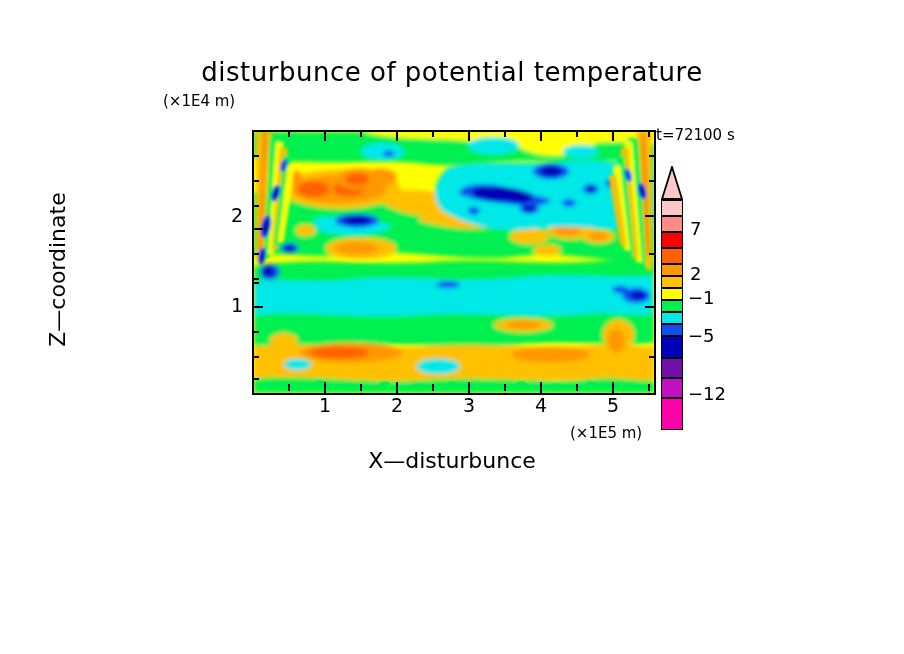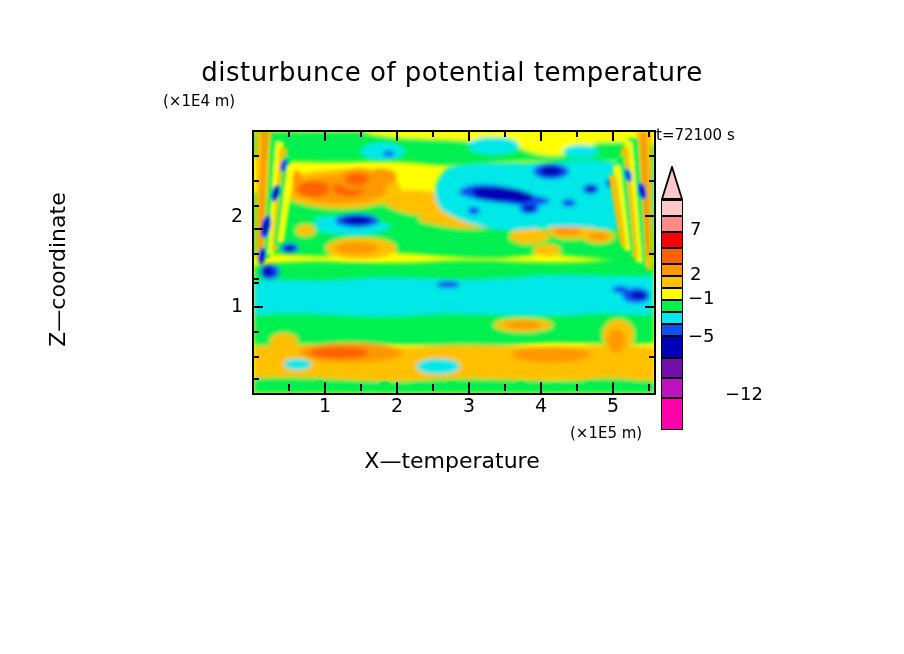--- a/index.html
+++ b/index.html
@@ -295,21 +295,21 @@
   <div class="xlab" style="left:305px;top:394px;">1</div>
   <div class="xlab" style="left:377px;top:394px;">2</div>
   <div class="xlab" style="left:449px;top:394px;">3</div>
   <div class="xlab" style="left:521px;top:394px;">4</div>
   <div class="xlab" style="left:593px;top:394px;">5</div>
 
   <div class="ylab" style="left:203px;top:204px;">2</div>
   <div class="ylab" style="left:203px;top:294px;">1</div>
 
   <div class="xunit">(×1E5 m)</div>
-  <div class="xttl">X—temperature</div>
+  <div class="xttl">X—disturbunce</div>
   <div class="yttl">Z—coordinate</div>
 
   <div id="cbar">
     <svg id="cbtip" viewBox="0 0 22 34">
       <polygon points="11,1 21,33 1,33" fill="#FFC8C8" stroke="#000" stroke-width="1.8" stroke-linejoin="miter"></polygon>
     </svg>
     <div class="cbcell" style="top:34px;height:16px;background:#FFC8C8;"></div>
     <div class="cbcell" style="top:50px;height:16px;background:#FF8A8A;"></div>
     <div class="cbcell" style="top:66px;height:16px;background:#FF0000;"></div>
     <div class="cbcell" style="top:82px;height:16px;background:#FF6000;"></div>
@@ -322,15 +322,15 @@
     <div class="cbcell" style="top:170px;height:22px;background:#0000B8;"></div>
     <div class="cbcell" style="top:192px;height:20px;background:#7010A8;"></div>
     <div class="cbcell" style="top:212px;height:20px;background:#C010C0;"></div>
     <div class="cbcell" style="top:232px;height:32px;background:#FF00AA;"></div>
   </div>
 
   <div class="cblab" style="left:690px;top:218px;">7</div>
   <div class="cblab" style="left:690px;top:263px;">2</div>
   <div class="cblab" style="left:688px;top:287px;">−1</div>
   <div class="cblab" style="left:688px;top:325px;">−5</div>
-  <div class="cblab" style="left:688px;top:383px;margin-left:37px;">−12</div>
+  <div class="cblab" style="left:688px;top:383px;">−12</div>
 
 </div>
 
 </body></html>

